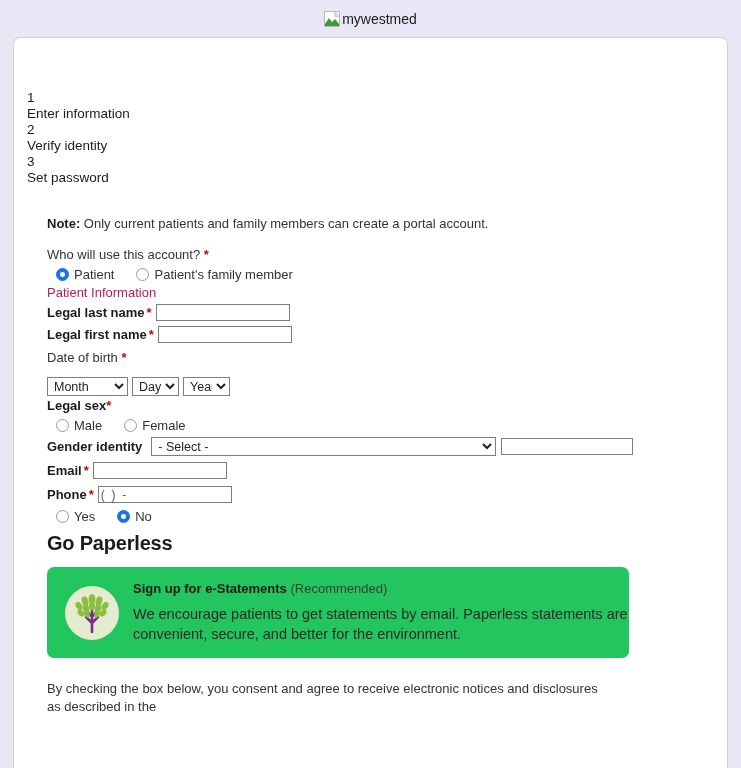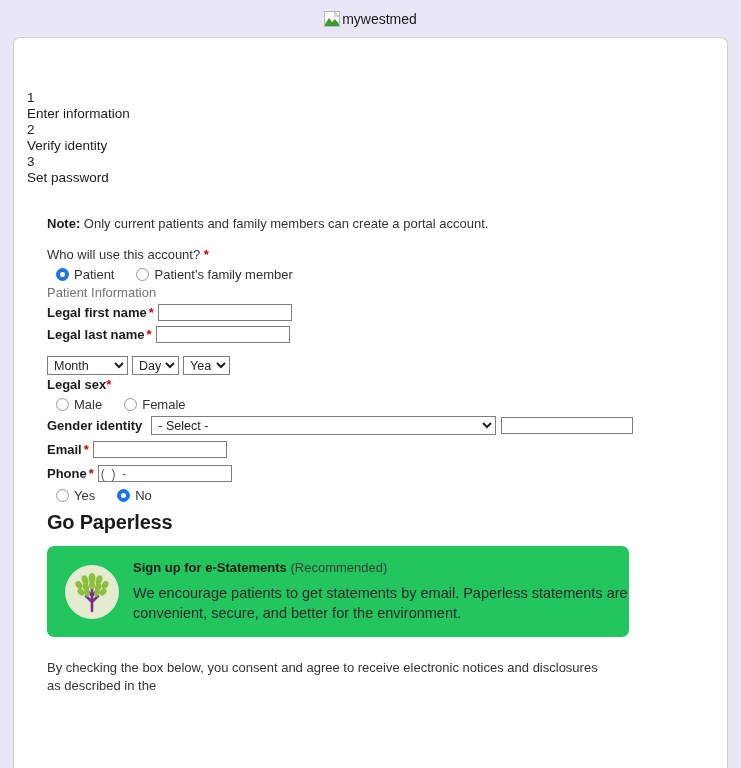--- a/index.html
+++ b/index.html
@@ -122,21 +122,21 @@
     position: absolute;
     left: 3.2px; top: 3.2px;
     width: 4.6px; height: 4.6px;
     border-radius: 50%;
     background: #ffffff;
   }
 
   .section-sub {
     margin-top: 3px;
     font-size: 13px;
-    color: #737373;
+    color: #be185d;
   }
 
   .field-row {
     display: flex;
     align-items: center;
     margin-top: 3px;
     height: 19px;
   }
   .field-label {
     font-weight: bold;
@@ -274,30 +274,34 @@
       </div>
       <div class="opt">
         <span class="radio"></span>
         <span>Patient's family member</span>
       </div>
     </div>
 
     <div class="section-sub">Patient Information</div>
 
     <div class="field-row">
+      <span class="field-label"><span>Legal last name</span><span class="req">*</span></span>
+      <input class="tbox w-last" type="text" value="" style="">
+    </div>
+
+    <div class="field-row">
       <span class="field-label"><span>Legal first name</span><span class="req">*</span></span>
       <input class="tbox w-first" type="text" value="" style="">
     </div>
 
-    <div class="field-row">
-      <span class="field-label"><span>Legal last name</span><span class="req">*</span></span>
-      <input class="tbox w-last" type="text" value="" style="">
-    </div>
-
-
+
+    <div class="label-stack">
+      <span>Date of birth</span>
+      <span class="req">*</span>
+    </div>
     <div class="dob-row">
       <select class="sel sel-month">
         <option>Month</option>
       </select>
       <select class="sel sel-day">
         <option>Day</option>
       </select>
       <select class="sel sel-year">
         <option>Year</option>
       </select>

